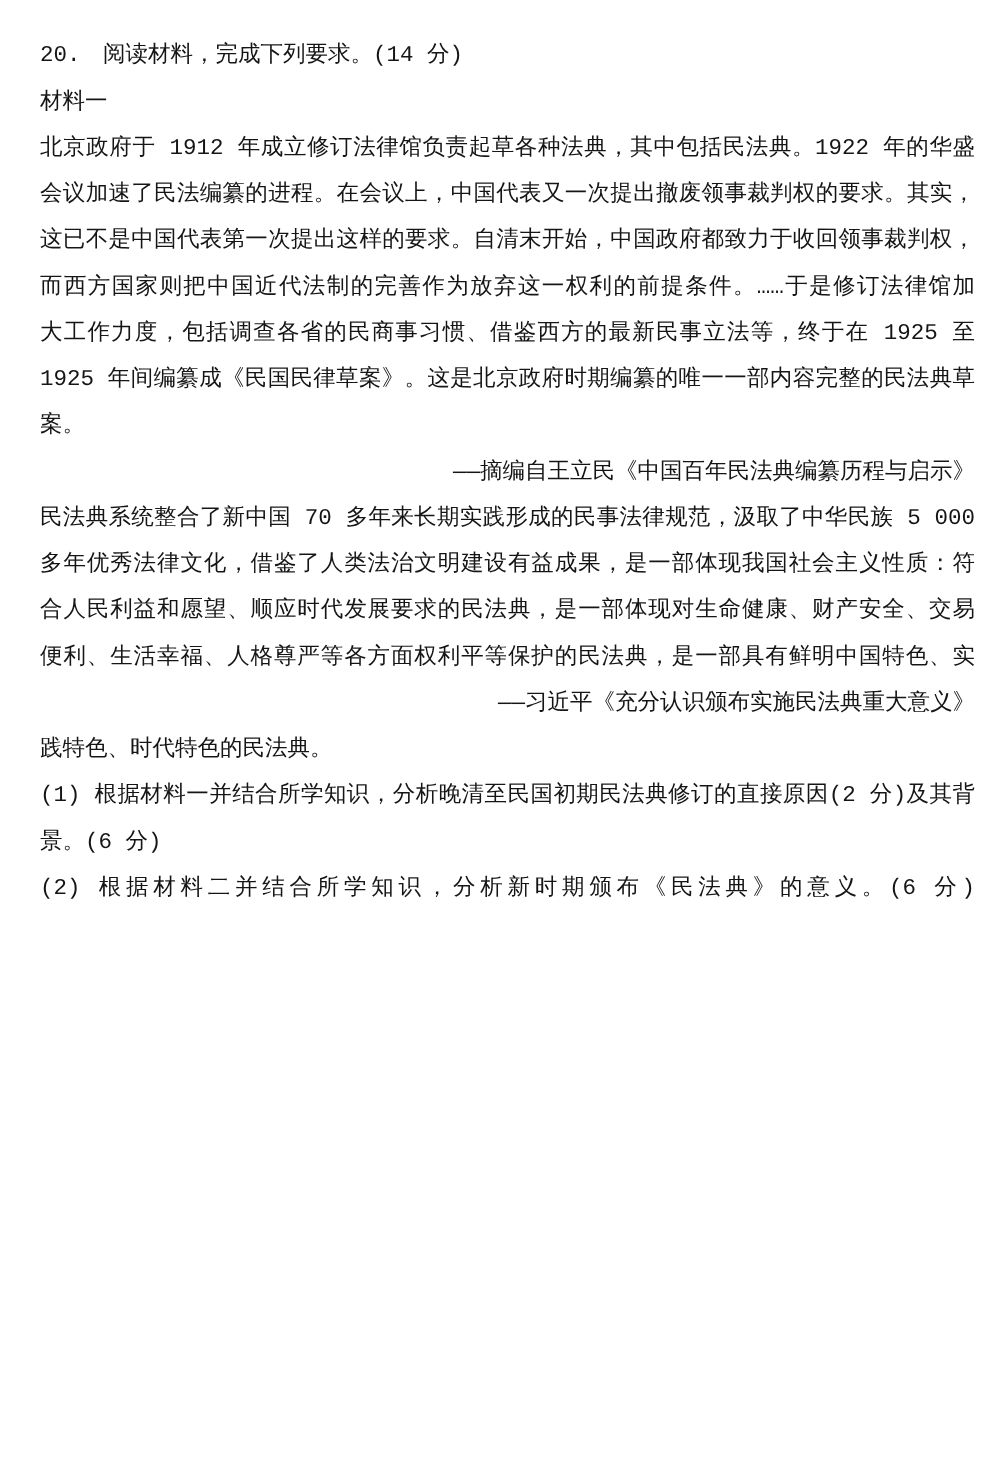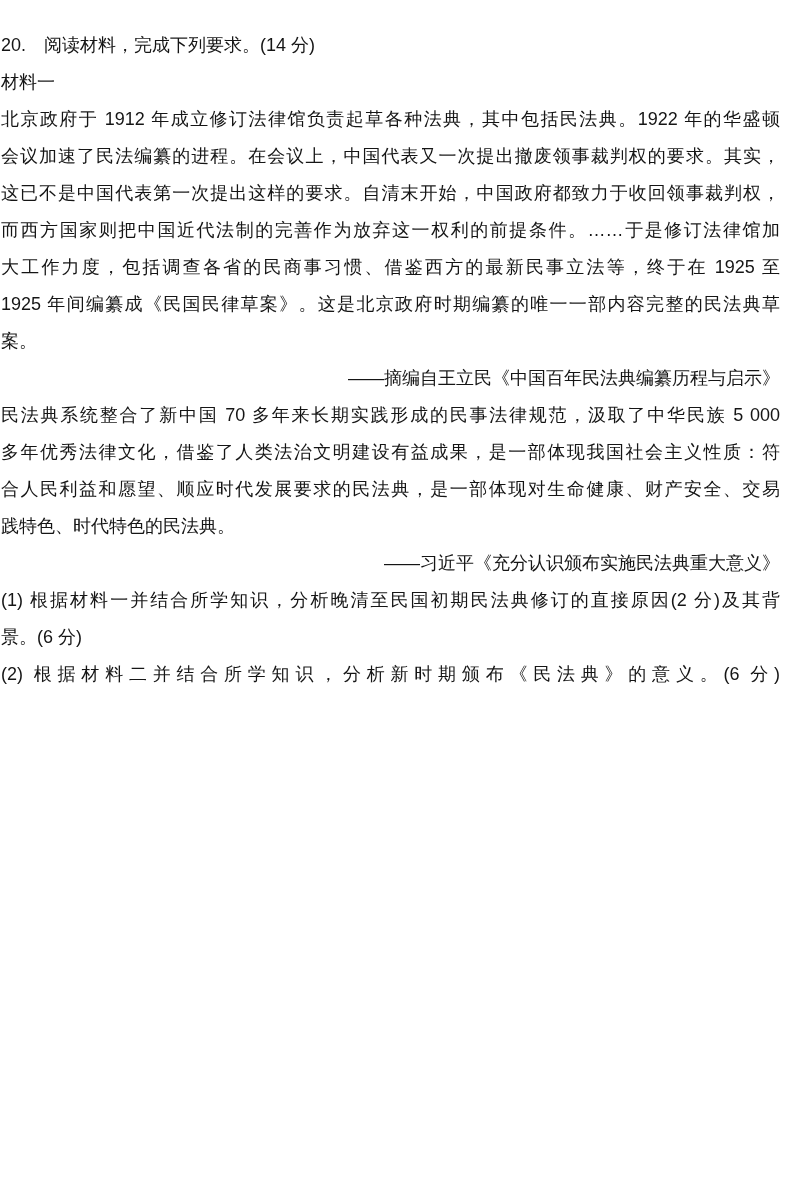--- a/index.html
+++ b/index.html
@@ -5,23 +5,23 @@
   html, body {
     margin: 0;
     padding: 0;
     background: #ffffff;
   }
   .page {
     position: relative;
     width: 800px;
     height: 1184px;
     box-sizing: border-box;
-    padding: 27px 20px 0 1px;
+    padding: 27px 20px 0 32px;
     background: #ffffff;
-    font-family: Liberation Sans, sans-serif;
+    font-family: Liberation Mono, monospace;
     font-size: 18px;
     color: #151515;
     overflow: hidden;
   }
   .line {
     display: block;
     width: 100%;
     height: 37px;
     line-height: 37px;
     overflow: hidden;
@@ -58,22 +58,23 @@
   <div class="line jl">大工作力度，包括调查各省的民商事习惯、借鉴西方的最新民事立法等，终于在 1925 至</div>
   <div class="line jl">1925 年间编纂成《民国民律草案》。这是北京政府时期编纂的唯一一部内容完整的民法典草</div>
   <div class="line ll">案。</div>
 
   <div class="line rl">——摘编自王立民《中国百年民法典编纂历程与启示》</div>
 
 
   <div class="line jl">民法典系统整合了新中国 70 多年来长期实践形成的民事法律规范，汲取了中华民族 5 000</div>
   <div class="line jl">多年优秀法律文化，借鉴了人类法治文明建设有益成果，是一部体现我国社会主义性质：符</div>
   <div class="line jl">合人民利益和愿望、顺应时代发展要求的民法典，是一部体现对生命健康、财产安全、交易</div>
+  <div class="line jl">便利、生活幸福、人格尊严等各方面权利平等保护的民法典，是一部具有鲜明中国特色、实</div>
+  <div class="line rl">——习近平《充分认识颁布实施民法典重大意义》</div>
+
   <div class="line ll">践特色、时代特色的民法典。</div>
-
-  <div class="line rl">——习近平《充分认识颁布实施民法典重大意义》</div>
 
   <div class="line jl">(1) 根据材料一并结合所学知识，分析晚清至民国初期民法典修订的直接原因(2 分)及其背</div>
   <div class="line ll">景。(6 分)</div>
 
   <div class="line jl">(2) 根据材料二并结合所学知识，分析新时期颁布《民法典》的意义。(6 分)</div>
 
 </div>
 
 </body></html>

